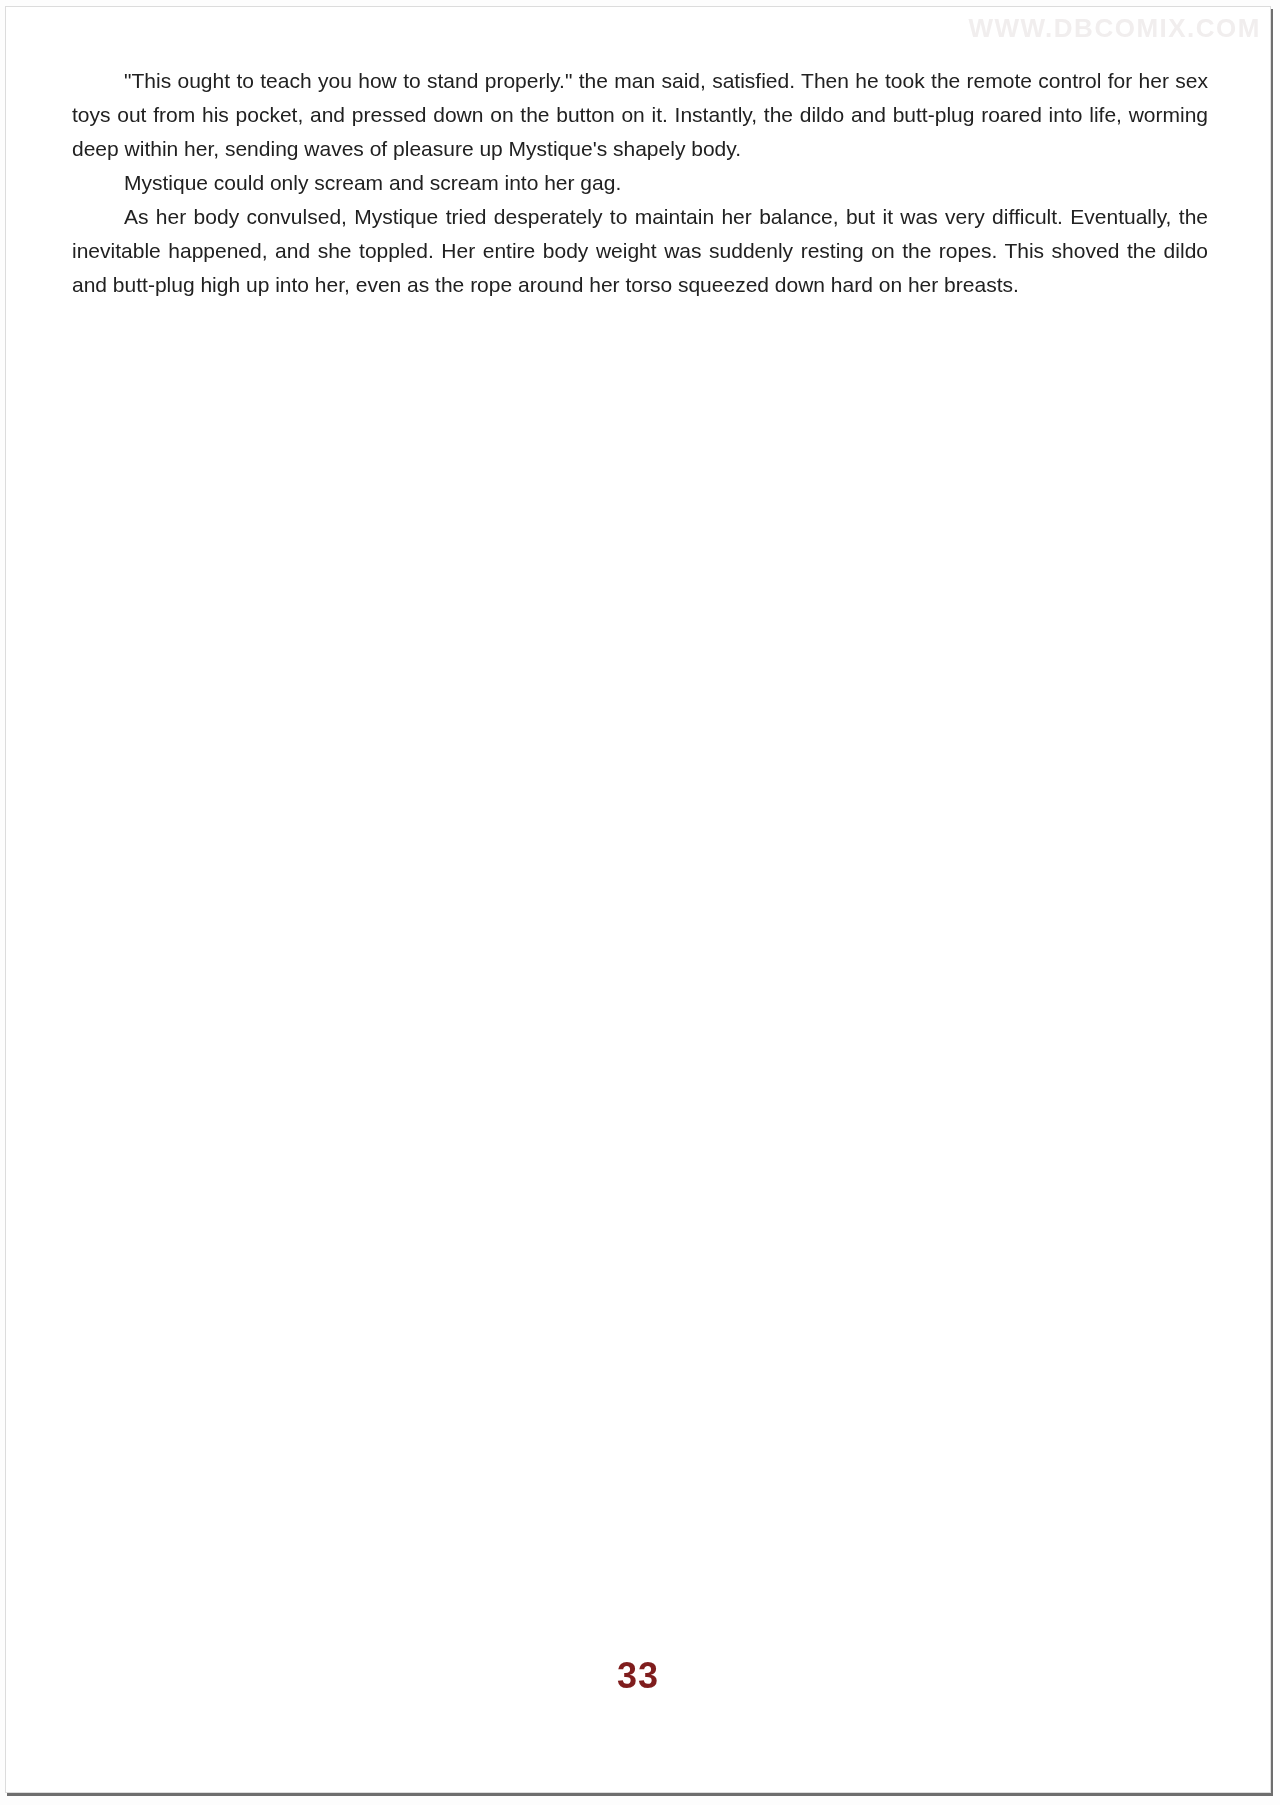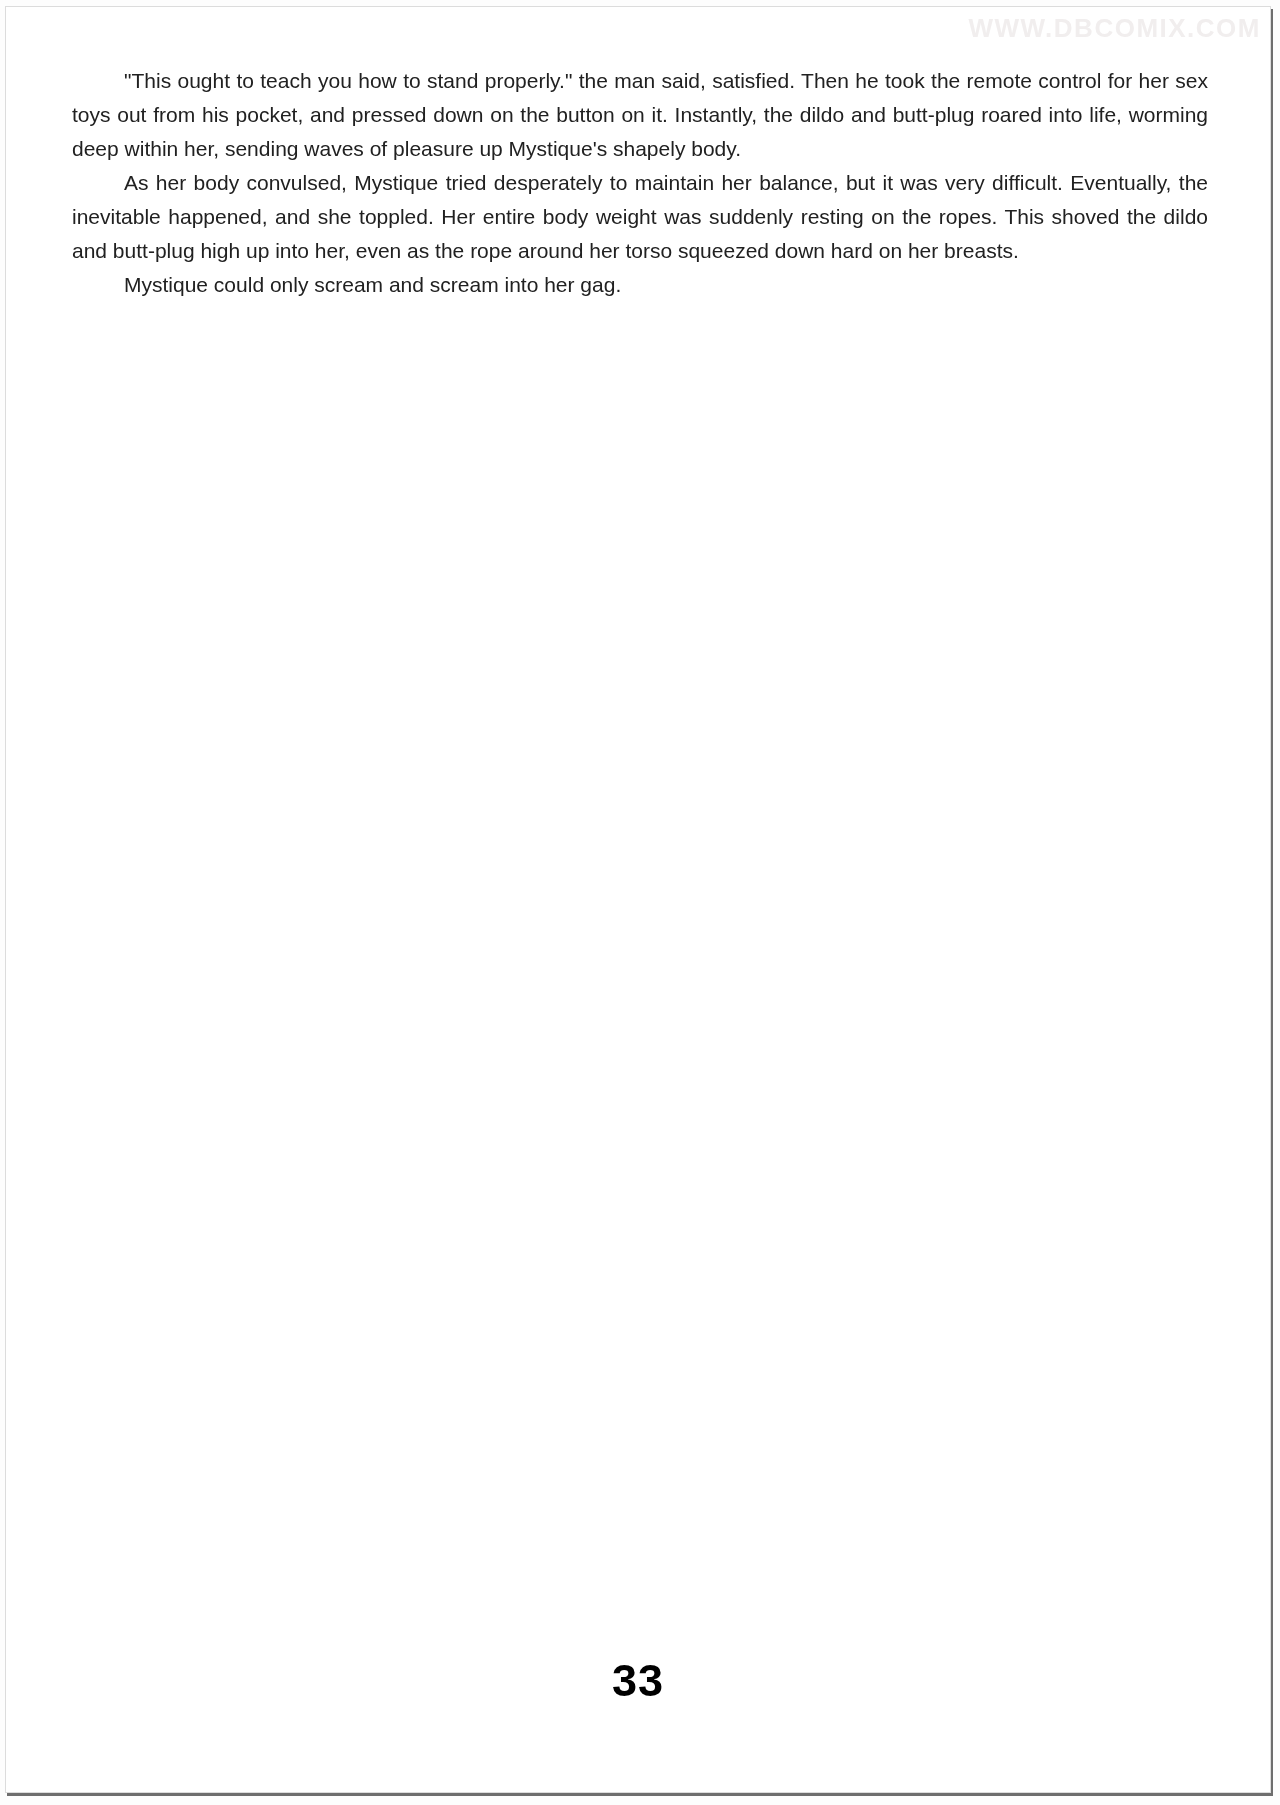--- a/index.html
+++ b/index.html
@@ -47,34 +47,34 @@
     margin: 0;
     padding: 0;
     text-indent: 52px;
   }
   .page-number {
     position: absolute;
     left: 0;
     right: 0;
     top: 1648px;
     text-align: center;
-    font-size: 45px;
+    font-size: 36px;
     font-weight: 700;
-    color: #000000;
+    color: #7f1d1d;
     letter-spacing: 1px;
   }
 </style>
 </head>
 <body>
 
 <div class="page">
 
   <div class="watermark">WWW.DBCOMIX.COM</div>
 
   <div class="page-content">
     <p>"This ought to teach you how to stand properly." the man said, satisfied. Then he took the remote control for her sex toys out from his pocket, and pressed down on the button on it. Instantly, the dildo and butt-plug roared into life, worming deep within her, sending waves of pleasure up Mystique's shapely body.</p>
+    <p>Mystique could only scream and scream into her gag.</p>
     <p>As her body convulsed, Mystique tried desperately to maintain her balance, but it was very difficult. Eventually, the inevitable happened, and she toppled. Her entire body weight was suddenly resting on the ropes. This shoved the dildo and butt-plug high up into her, even as the rope around her torso squeezed down hard on her breasts.</p>
-    <p>Mystique could only scream and scream into her gag.</p>
   </div>
 
   <div class="page-number">33</div>
 
 </div>
 
 </body></html>

